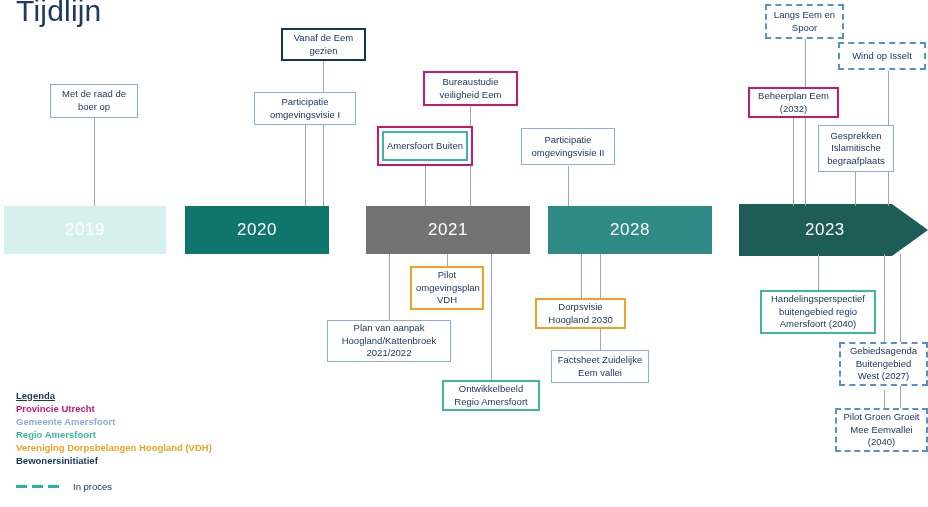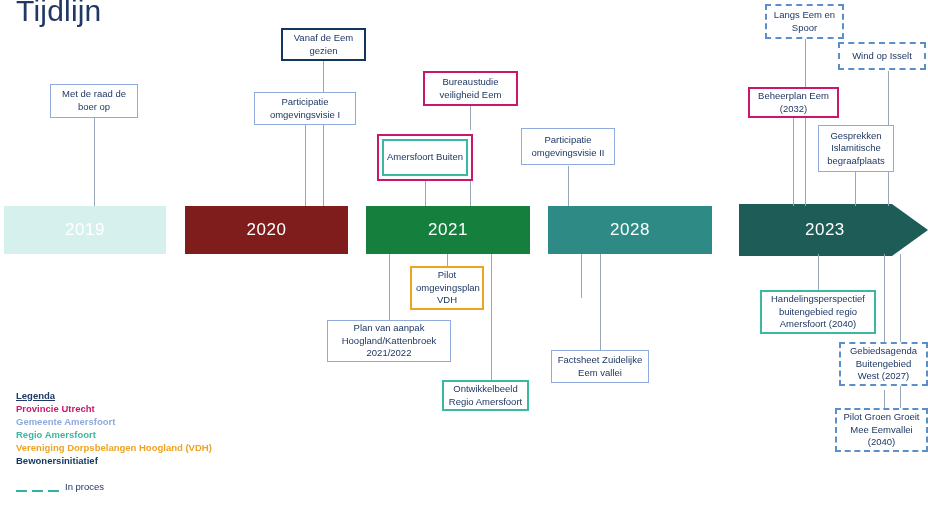--- a/index.html
+++ b/index.html
@@ -89,43 +89,43 @@
   .legend { position: absolute; left: 16px; top: 389px; }
   .legend-row {
     font-size: 9.5px;
     font-weight: bold;
     line-height: 1.37;
     white-space: nowrap;
   }
   .legend-title { text-decoration: underline; color: #1f3864; }
   .legend-proc {
     position: absolute; left: 16px; top: 481px;
-    display: flex; align-items: flex-end; gap: 6px;
+    display: flex; align-items: center; gap: 14px;
     font-size: 9.5px; color: #1f3864;
   }
   .dashsample { display: flex; align-items: center; gap: 5px; }
   .dashsample i {
     display: block; width: 11px; height: 2.5px;
     background: #2bb3a3;
   }
 </style>
 </head>
 <body>
 
 <div id="stage">
 
   <div class="page-title">Tijdlijn</div>
 
   <div class="band" style="left:4px; top:206px; width:162px; background:#d6f0ee;">
     <span>2019</span>
   </div>
-  <div class="band" style="left:185px; top:206px; width:163px; background:#7f1d1d;">
+  <div class="band" style="left:185px; top:206px; width:144px; background:#0f766e;">
     <span>2020</span>
   </div>
-  <div class="band" style="left:366px; top:206px; width:164px; background:#15803d;">
+  <div class="band" style="left:366px; top:206px; width:164px; background:#737373;">
     <span>2021</span>
   </div>
   <div class="band" style="left:548px; top:206px; width:164px; background:#2d8a84;">
     <span>2028</span>
   </div>
   <div class="band arrow" style="left:739px; top:204px; width:189px; height:52px; background:#1d5c57; justify-content:flex-start; padding-left:66px;">
     <span>2023</span>
   </div>
 
   <div class="conn" style="left:94px;  top:117px; height:89px;"></div>
@@ -159,21 +159,21 @@
   </div>
 
   <div class="node b-gemeente" style="left:254px; top:92px; width:102px; height:33px;">
     <span class="txt">Participatie omgevingsvisie I</span>
   </div>
 
   <div class="node b-provincie" style="left:423px; top:71px; width:95px; height:35px;">
     <span class="txt">Bureaustudie veiligheid Eem</span>
   </div>
 
-  <div class="node b-double" style="left:377px; top:126px; width:96px; height:47px;margin-top:8px;">
+  <div class="node b-double" style="left:377px; top:126px; width:96px; height:40px;">
     <span class="inner">
         <span class="txt">Amersfoort Buiten</span>
       </span>
   </div>
 
   <div class="node b-gemeente" style="left:521px; top:128px; width:94px; height:37px;">
     <span class="txt">Participatie omgevingsvisie II</span>
   </div>
 
   <div class="node b-dashed" style="left:765px; top:4px; width:79px; height:35px;">
@@ -193,24 +193,27 @@
   </div>
 
   <div class="node b-vdh" style="left:410px; top:266px; width:74px; height:44px;">
     <span class="txt">Pilot omgevingsplan VDH</span>
   </div>
 
   <div class="node b-gemeente" style="left:327px; top:320px; width:124px; height:42px;">
     <span class="txt">Plan van aanpak Hoogland/Kattenbroek 2021/2022</span>
   </div>
 
-  <div class="node b-regio" style="left:442px; top:380px; width:87px; height:31px;">
+  <div class="node b-regio" style="left:442px; top:380px; width:98px; height:31px;">
     <span class="txt">Ontwikkelbeeld Regio Amersfoort</span>
   </div>
 
+  <div class="node b-vdh" style="left:535px; top:298px; width:91px; height:31px;">
+    <span class="txt">Dorpsvisie Hoogland 2030</span>
+  </div>
 
   <div class="node b-gemeente" style="left:551px; top:350px; width:98px; height:33px;">
     <span class="txt">Factsheet  Zuidelijke Eem vallei</span>
   </div>
 
   <div class="node b-regio" style="left:760px; top:290px; width:116px; height:44px;">
     <span class="txt">Handelingsperspectief buitengebied regio Amersfoort (2040)</span>
   </div>
 
   <div class="node b-dashed" style="left:839px; top:342px; width:89px; height:44px;">

